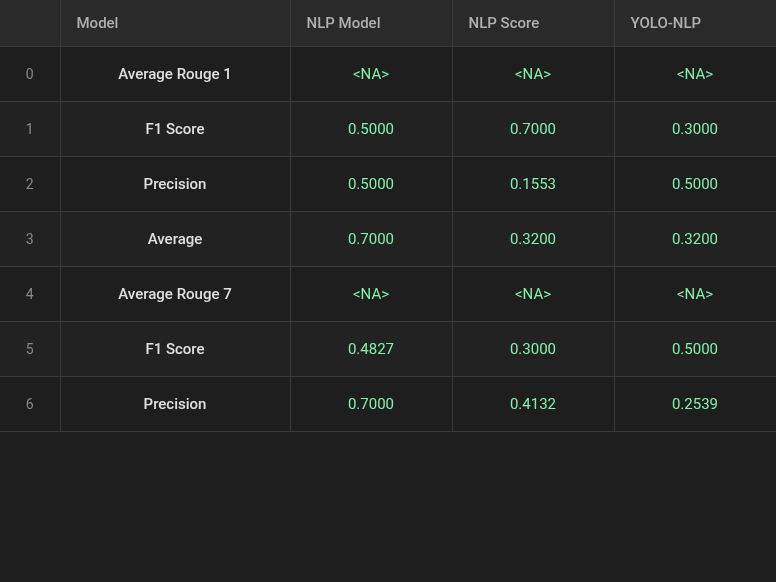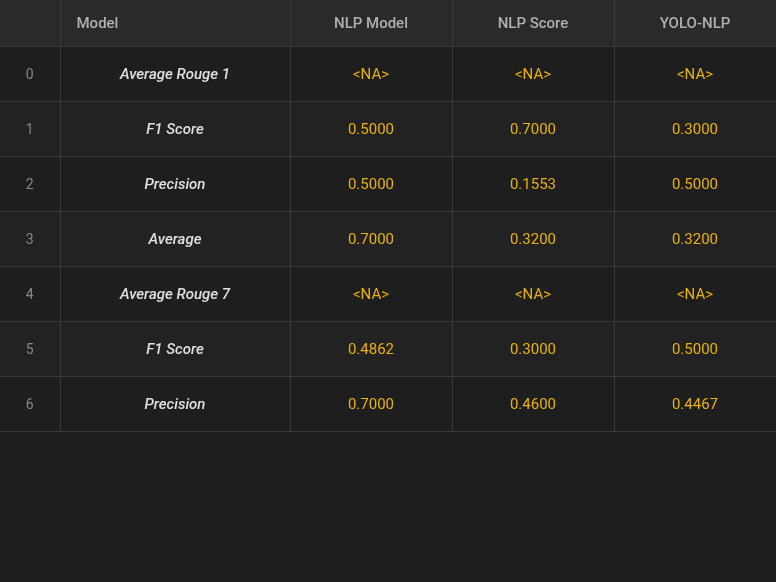--- a/index.html
+++ b/index.html
@@ -30,21 +30,21 @@
       table-layout: fixed;
     }
 
     thead tr {
       background-color: #2a2a2a;
       border-bottom: 1px solid #3a3a3a;
     }
 
     thead th {
       padding: 14px 16px;
-      text-align: center;
+      text-align: left;
       color: #b0b0b0;
       font-weight: 500;
       font-size: 15px;
       border-right: 1px solid #3a3a3a;
     }
 
     thead th:first-child {
       width: 60px;
     }
 
@@ -61,35 +61,34 @@
       background-color: #222222;
     }
 
     tbody tr:nth-child(odd) {
       background-color: #1e1e1e;
     }
 
     tbody td {
       padding: 18px 16px;
       text-align: center;
-      color: #eab308;
+      color: #86efac;
       font-size: 15px;
       border-right: 1px solid #3a3a3a;
     }
 
     tbody td:first-child {
       color: #888888;
       font-size: 14px;
     }
 
     tbody td:nth-child(2) {
       text-align: center;
       font-weight: 500;
       color: #e0e0e0;
-      font-style: italic;
     }
 
     .col-index { width: 60px; }
     .col-model { width: 230px; }
     .col-nlp { width: 162px; }
     .col-nlp-prime { width: 162px; }
     .col-yolo { width: 162px; }
   </style>
 </head>
 <body>
@@ -137,26 +136,26 @@
         <tr>
           <td>4</td>
           <td>Average Rouge 7</td>
           <td>&lt;NA&gt;</td>
           <td>&lt;NA&gt;</td>
           <td>&lt;NA&gt;</td>
         </tr>
         <tr>
           <td>5</td>
           <td>F1 Score</td>
-          <td>0.4862</td>
+          <td>0.4827</td>
           <td>0.3000</td>
           <td>0.5000</td>
         </tr>
         <tr>
           <td>6</td>
           <td>Precision</td>
           <td>0.7000</td>
-          <td>0.4600</td>
-          <td>0.4467</td>
+          <td>0.4132</td>
+          <td>0.2539</td>
         </tr>
       </tbody>
   </table>
 </div>
 
 </body></html>

